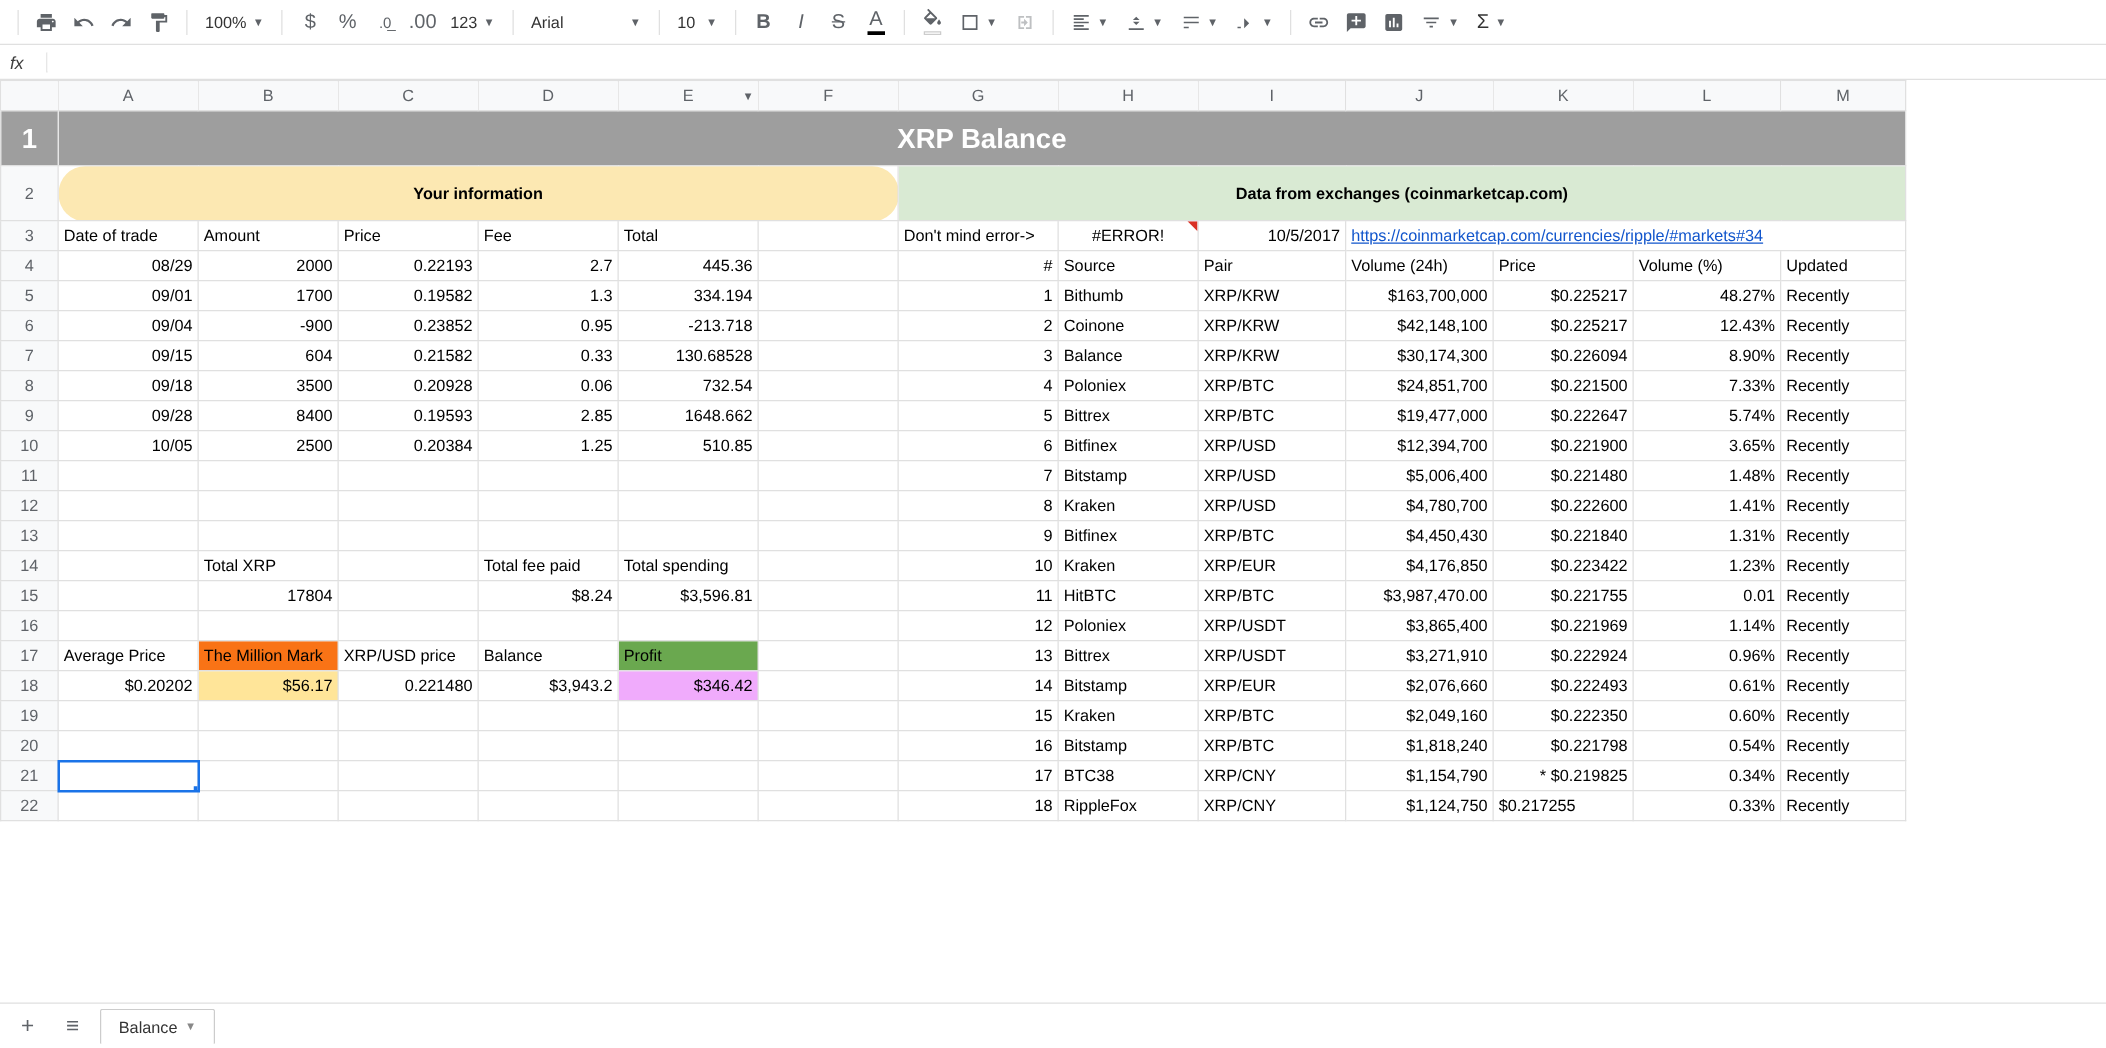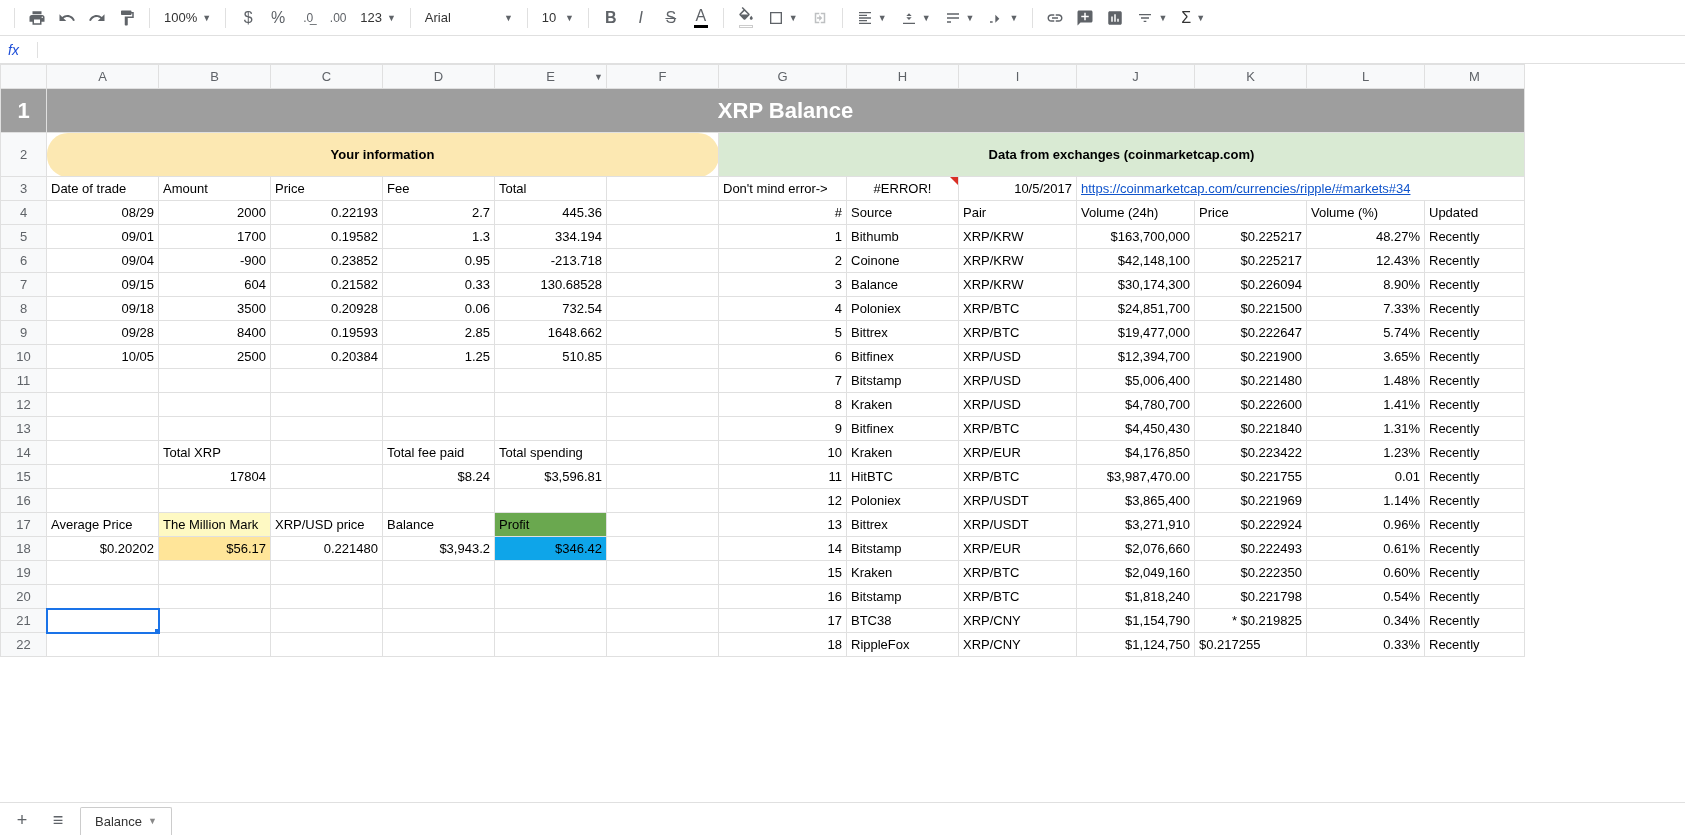--- a/index.html
+++ b/index.html
@@ -11,42 +11,42 @@
 .tbtn { width: 28px; height: 28px; display: flex; align-items: center; justify-content: center; color: #5f6368; cursor: pointer; border-radius: 2px; font-size: 16px; }
 .tbtn svg { width: 18px; height: 18px; fill: #5f6368; }
 .tsel { display: flex; align-items: center; padding: 0 6px; height: 28px; color: #333; font-size: 13px; cursor: pointer; gap: 5px; }
 .tsel .arrow { font-size: 9px; color: #5f6368; }
 .color-under { display:flex; flex-direction:column; align-items:center; }
 .color-under .bar { width:14px; height:3px; background:#000; }
 .fill-under .bar { background:#fff; border:1px solid #ccc; }
 
 
 .fxbar { display: flex; align-items: center; height: 28px; border-bottom: 1px solid #e0e0e0; padding: 0 8px; }
-.fxbar .fx { font-style: italic; color: #1d4ed8; font-size: 14px; width: 30px; border-right: 1px solid #e0e0e0; }
+.fxbar .fx { font-style: italic; color: #404040; font-size: 14px; width: 30px; border-right: 1px solid #e0e0e0; }
 .fxbar input { flex: 1; border: none; outline: none; font-size: 13px; padding: 0 8px; }
 
 
 .grid-wrap { position: absolute; top: 64px; left: 0; right: 0; bottom: 36px; overflow: auto; }
 table.sheet { border-collapse: collapse; table-layout: fixed; }
 .sheet td, .sheet th { border: 1px solid #e0e0e0; padding: 0 4px; height: 24px; font-size: 13px; white-space: nowrap; overflow: hidden; }
 .sheet th { background: #f8f9fa; color: #5f6368; font-weight: normal; text-align: center; position: relative; }
 .corner { background: #f8f9fa; width: 46px; }
 .rowhdr { background: #f8f9fa; color: #5f6368; text-align: center; width: 46px; }
 .colA { width: 112px; } .colB { width: 112px; } .colC { width: 112px; } .colD { width: 112px; } .colE { width: 112px; }
 .colF { width: 112px; } .colG { width: 128px; } .colH { width: 112px; } .colI { width: 118px; } .colJ { width: 118px; }
 .colK { width: 112px; } .colL { width: 118px; } .colM { width: 100px; }
 .sheet tr.tall td { height: 44px; }
 .r { text-align: right; } .l { text-align: left; } .c { text-align: center; }
 .title-row td { background: #9e9e9e; color: #fff; font-size: 22px; font-weight: bold; text-align: center; }
 .hdr-yellow { background: #fce8b2; font-weight: bold; text-align: center; font-size: 17px; border-radius: 21px; }
 .hdr-green { background: #d9ead3; font-weight: bold; text-align: center; font-size: 17px; }
-.million-h { background: #fef9c3; margin-top: 10px; }
+.million-h { background: #f97316; margin-top: 10px; }
 .million-v { background: #ffe599; }
 .profit-h { background: #6aa84f; color:#000; }
-.profit-v { background: #0ea5e9; margin-left: 34px; }
+.profit-v { background: #f0abfc; margin-left: 34px; }
 .link { color: #1155cc; text-decoration: underline; }
 .selcell { outline: 2px solid #1a73e8; outline-offset: -1px; position: relative; }
 .selcell::after { content:''; position:absolute; right:-3px; bottom:-3px; width:6px; height:6px; background:#1a73e8; }
 .col-arrow { position:absolute; right:3px; top:50%; transform:translateY(-50%); font-size:9px; color:#5f6368; }
 .err-mark { position:absolute; top:0; right:0; width:0; height:0; border-top:8px solid #d93025; border-left:8px solid transparent; }
 
 
 .sheettabs { position: absolute; bottom: 0; left: 0; right: 0; height: 36px; border-top: 1px solid #e0e0e0; display: flex; align-items: center; padding: 0 8px; gap: 8px; background: #fff; }
 .stab { padding: 6px 14px; background: #fff; border: 1px solid #ccc; border-bottom: none; border-radius: 2px 2px 0 0; font-size: 13px; color: #333; display:flex; align-items:center; gap:6px; cursor:pointer; }
 .stbtn { width:28px; height:28px; display:flex; align-items:center; justify-content:center; color:#5f6368; cursor:pointer; font-size:18px; }
@@ -78,21 +78,21 @@
     </div>
   <div class="sep"></div>
   <div class="tsel">
       <span>100%</span>
       <span class="arrow">▼</span>
     </div>
   <div class="sep"></div>
   <div class="tbtn">$</div>
   <div class="tbtn">%</div>
   <div class="tbtn" style="font-size:12px">.0̲</div>
-  <div class="tbtn" style="font-size:12px">.00</div>
+  <div class="tbtn" style="font-size:16px">.00</div>
   <div class="tsel">
       <span>123</span>
       <span class="arrow">▼</span>
     </div>
   <div class="sep"></div>
   <div class="tsel" style="width:100px">
       <span>Arial</span>
       <span class="arrow" style="margin-left:auto">▼</span>
     </div>
   <div class="sep"></div>

